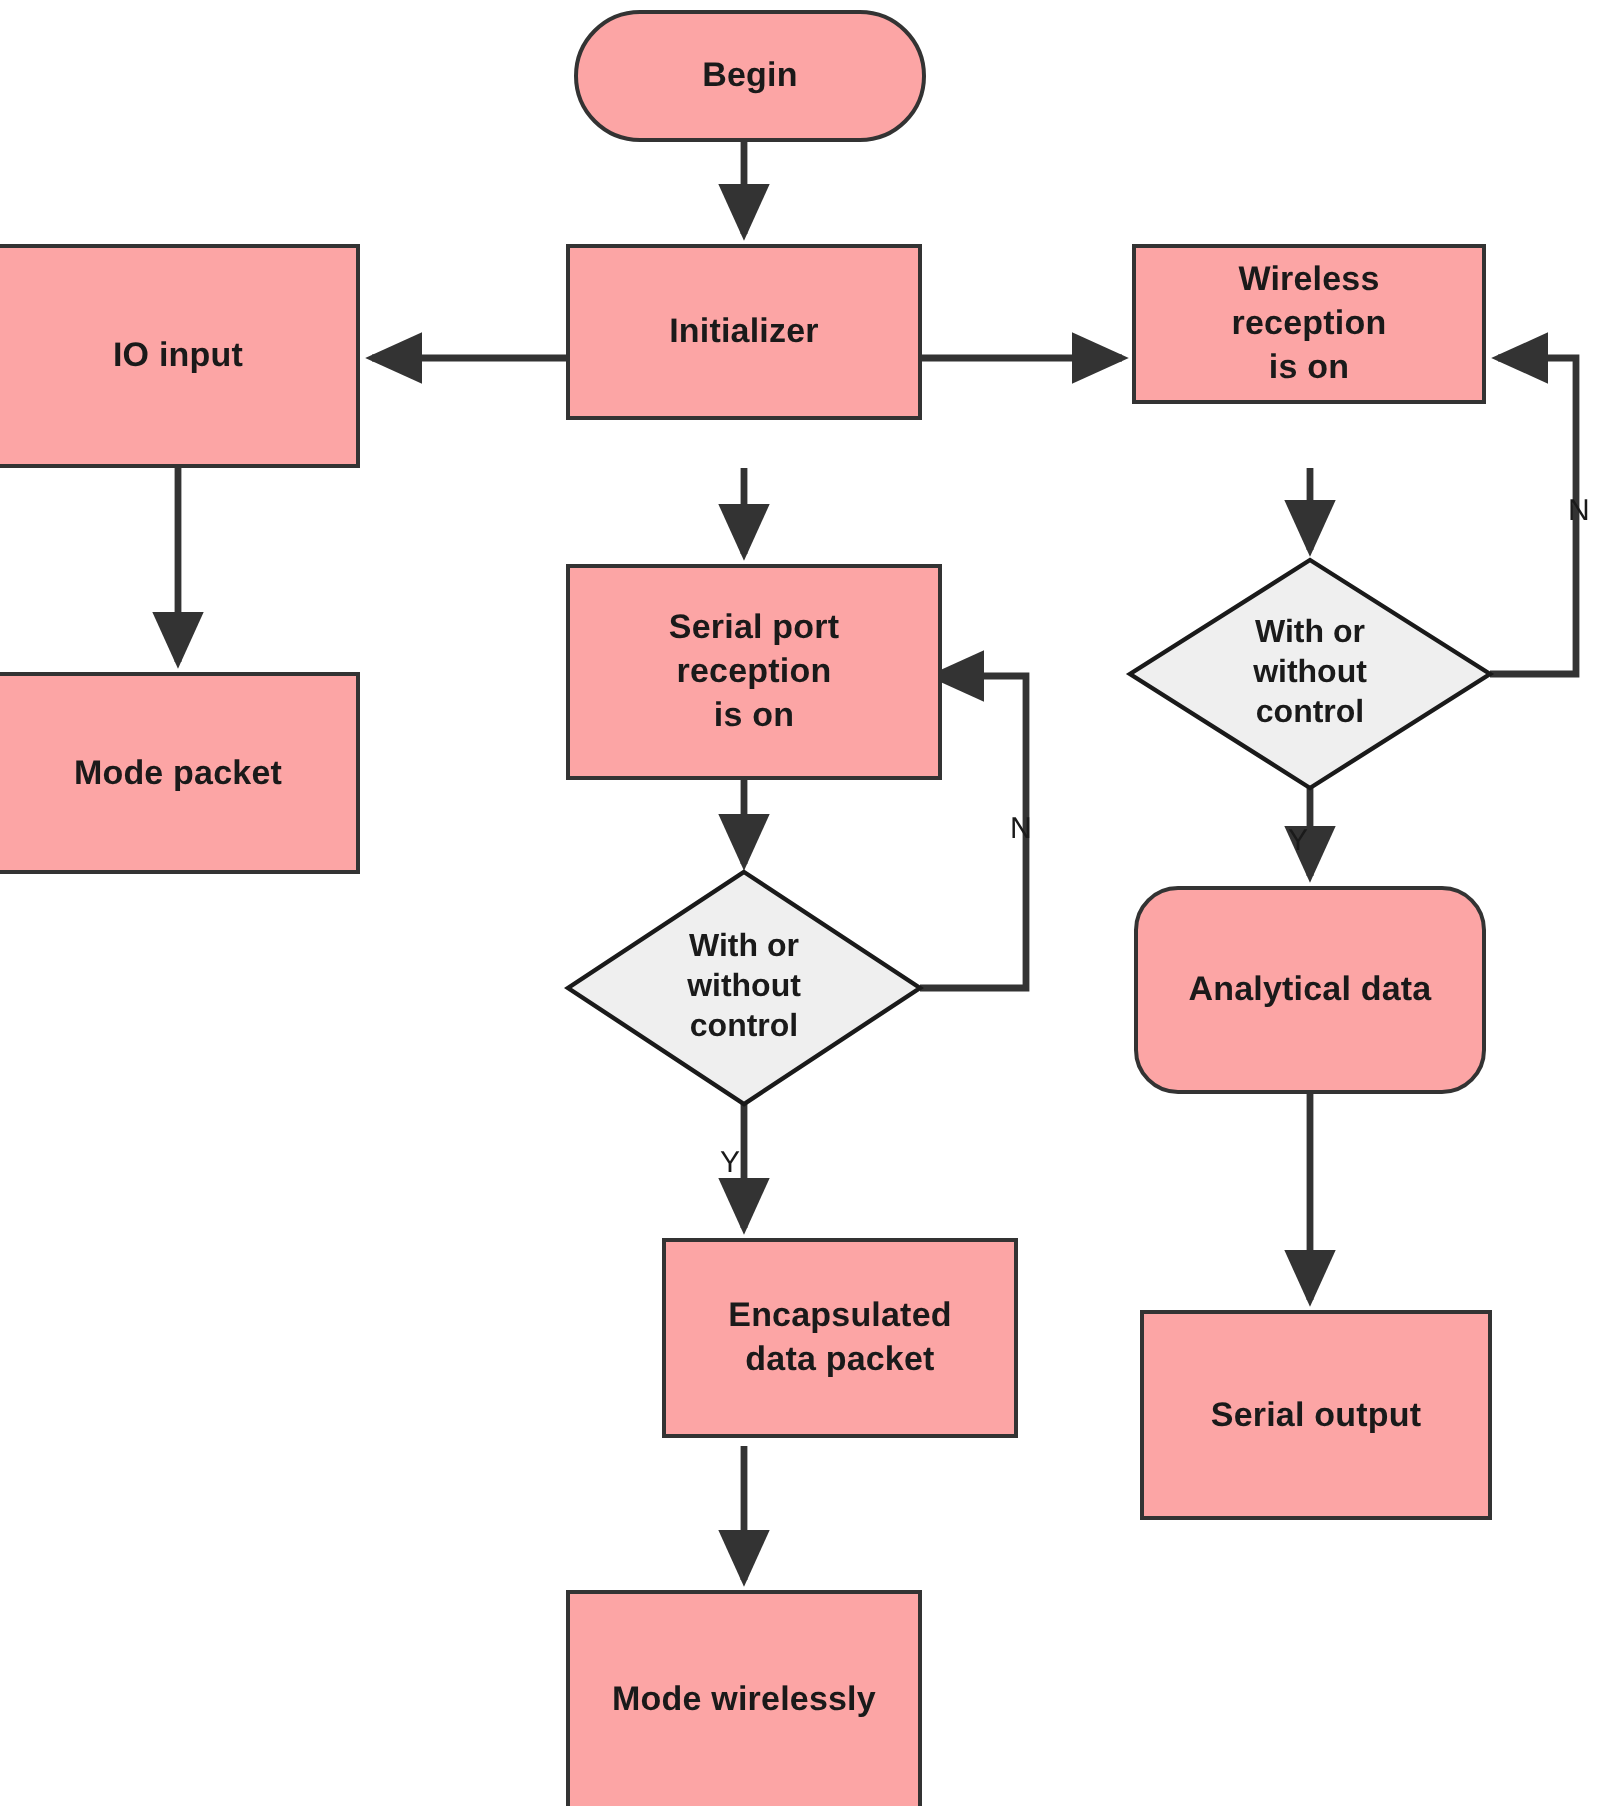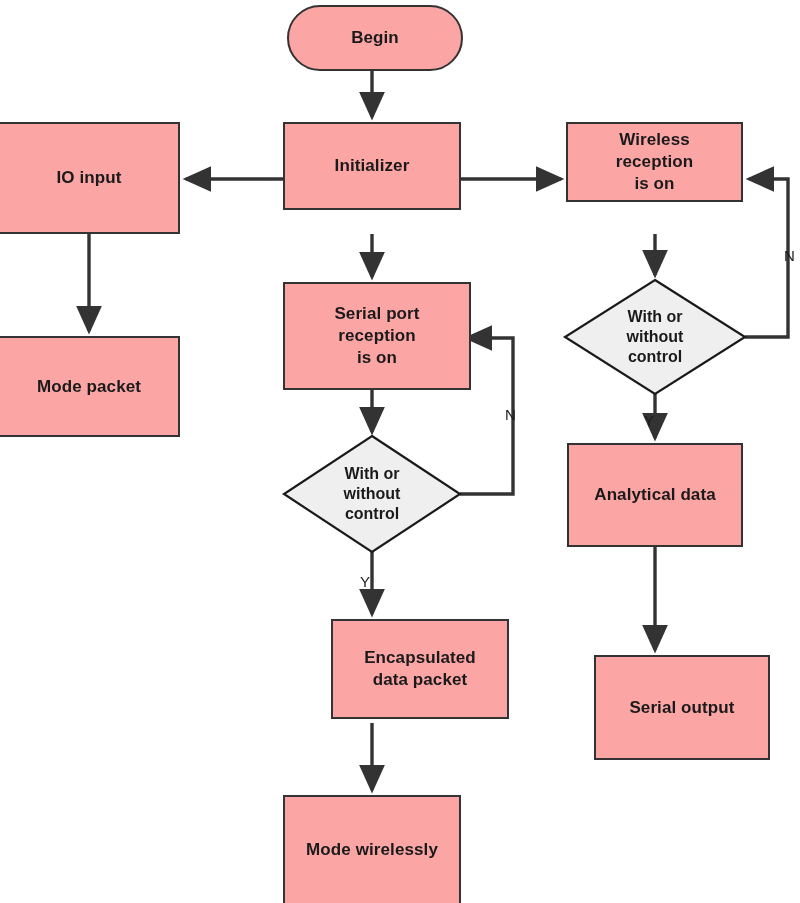--- a/index.html
+++ b/index.html
@@ -150,25 +150,25 @@
   <div class="node" style="left:283px; top:795px; width:178px; height:110px;">
     <span class="node-label">Mode wirelessly</span>
   </div>
 
   <div class="node" style="left:566px; top:122px; width:177px; height:80px;">
     <span class="node-label">Wireless
 reception
 is on</span>
   </div>
 
-  <div class="node" style="left:567px; top:443px; width:176px; height:104px;">
+  <div class="node" style="left:567px; top:443px; width:176px; height:104px;border-radius:22px;">
     <span class="node-label">Analytical data</span>
   </div>
 
-  <div class="node" style="left:594px; top:655px; width:176px; height:105px;">
+  <div class="node" style="left:570px; top:655px; width:176px; height:105px;">
     <span class="node-label">Serial output</span>
   </div>
 
   <div class="diamond-label" style="left:302px; top:458px; width:140px; height:72px;">With or
 without
 control</div>
 
   <div class="diamond-label" style="left:585px; top:301px; width:140px; height:72px;">With or
 without
 control</div>

